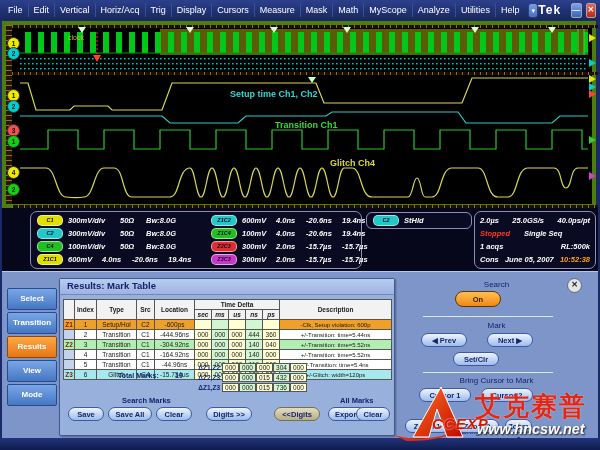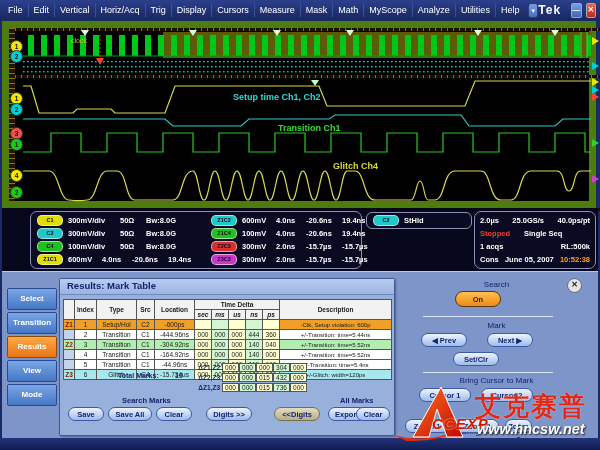--- a/index.html
+++ b/index.html
@@ -10,31 +10,31 @@
            background:linear-gradient(#2c3f8c,#18285e);display:flex;align-items:center;padding-left:3px;box-sizing:border-box;}
   .menu-item{color:#fff;font-size:9px;padding:0 5px;height:14px;line-height:14px;border-right:1px solid #3a4f9a;cursor:default;white-space:nowrap;}
   .menu-caret{width:16px;height:13px;background:linear-gradient(#7b9ce0,#4a70c0);border:1px solid #2a407e;border-radius:3px;
               color:#fff;font-size:7px;text-align:center;line-height:13px;margin-left:4px;}
   .brand{margin-left:auto;color:#fff;font-weight:bold;font-size:12px;letter-spacing:1px;margin-right:10px;}
   .win-btn{width:17px;height:13px;border-radius:2px;border:1px solid #9ab;color:#fff;font-size:8px;font-weight:bold;
            text-align:center;line-height:12px;margin-right:4px;}
   .win-min{background:linear-gradient(#7da0e8,#3c64b8);}
   .win-close{background:linear-gradient(#f06048,#c02818);}
   
-  .screen{position:absolute;left:2px;top:21px;width:594px;height:187px;background:#000;border:7px solid #4d7c0f;box-sizing:border-box;}
+  .screen{position:absolute;left:2px;top:21px;width:594px;height:187px;background:#000;border:4px solid #4d7c0f;box-sizing:border-box;}
   .vruler{position:absolute;left:0;top:0;width:6px;height:100%;
           background:repeating-linear-gradient(180deg,#9a6a20 0 1px,#241604 1px 5px);}
   .hruler{position:absolute;left:6px;width:586px;height:3px;
           background:repeating-linear-gradient(90deg,#9a6a20 0 1px,#1a1002 1px 6px);}
   .marker{position:absolute;width:11px;height:11px;border-radius:50%;border:1px solid #333;
           font-size:6.5px;font-weight:bold;color:#111;text-align:center;line-height:11px;z-index:5;}
   
   .readout{position:absolute;left:2px;top:208px;width:596px;height:63px;background:#07071c;}
   .ro-box{position:absolute;border:1px solid #8a90b8;border-radius:7px;background:#0a0a22;}
-  .ro-row{position:absolute;height:12px;display:flex;align-items:center;color:#fff;font-size:7.5px;font-weight:bold;white-space:nowrap;}
+  .ro-row{position:absolute;height:12px;display:flex;align-items:center;color:#fff;font-size:7.5px;font-weight:bold;white-space:nowrap;font-style:italic;}
   .badge{display:inline-block;width:24px;height:9px;border-radius:5px;border:1px solid rgba(255,255,255,.55);
          font-size:5.5px;font-weight:bold;color:#102;text-align:center;line-height:9px;margin-right:5px;flex:none;}
   .f{display:inline-block;}
   .red-t{color:#ff3828;}
   .orange-t{color:#ffa018;}
   
   .control{position:absolute;left:2px;top:271px;width:596px;height:167px;background:#7d95c9;border-top:1px solid #b8c8e8;}
   .side-btn{position:absolute;left:5px;width:48px;height:20px;border:1px solid #2a4a90;border-radius:2px;
             background:linear-gradient(#79a6e6,#4577c4);color:#fff;font-size:8px;font-weight:bold;
             text-align:center;line-height:20px;}

